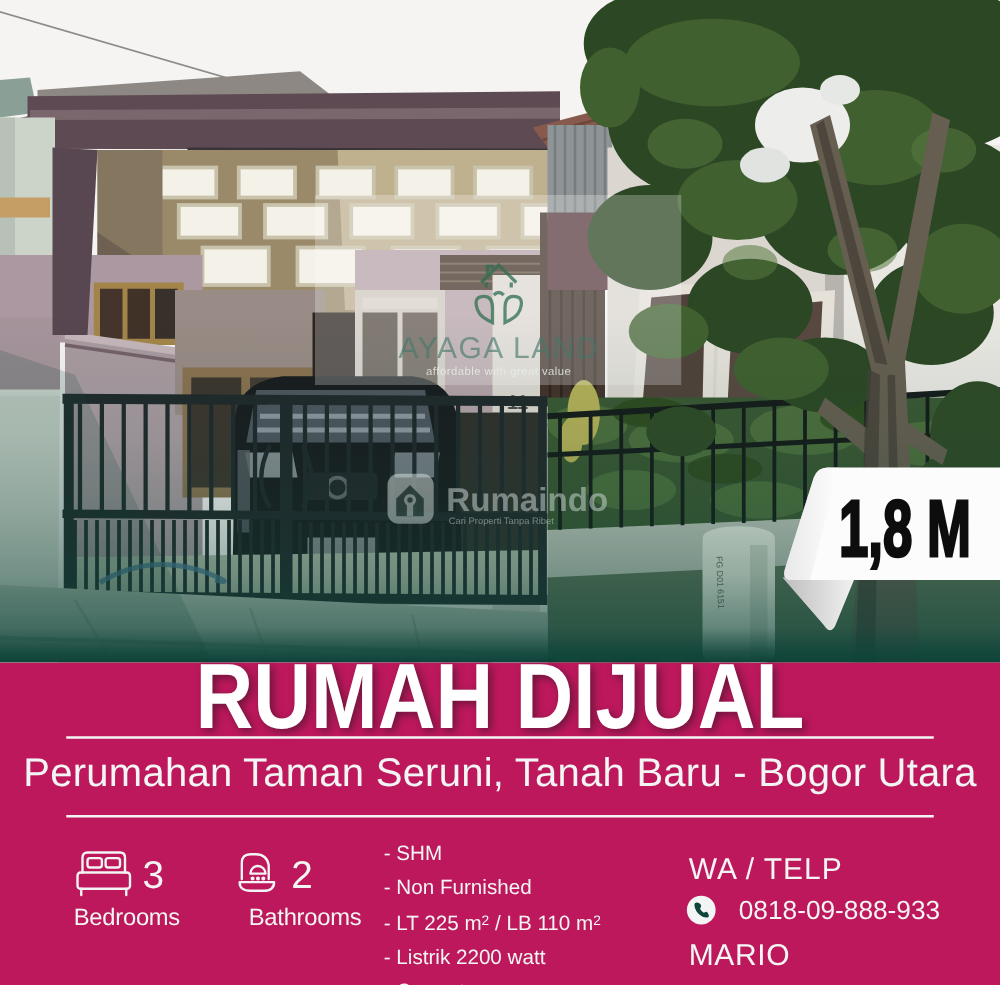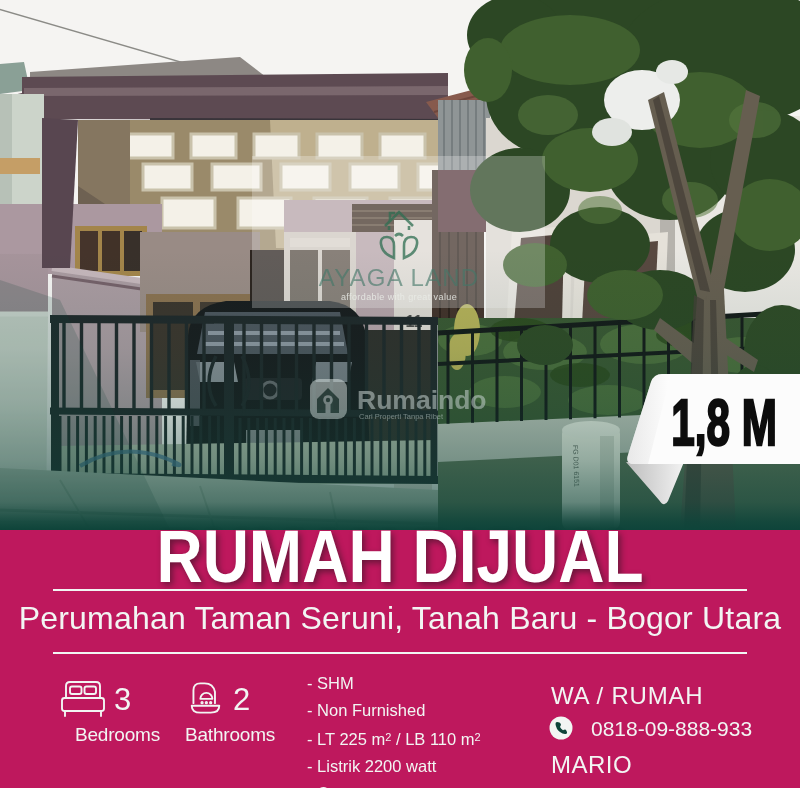--- a/index.html
+++ b/index.html
@@ -343,45 +343,45 @@
     <path d="M8 20 V8 Q8 4 12 4 H38 Q42 4 42 8 V20"></path>
     <rect x="12" y="8.5" width="11.5" height="7.5" rx="2"></rect>
     <rect x="26.5" y="8.5" width="11.5" height="7.5" rx="2"></rect>
     <rect x="4" y="20" width="42" height="13" rx="2.5"></rect>
     <path d="M7 33 V38 M43 33 V38"></path>
   </g>
 </svg>
 
 <div class="num" style="left:114px;top:682px;">3</div>
 
-<div class="cap" style="left:75px;top:724px;">Bedrooms</div>
+<div class="cap" style="left:59px;top:724px;">Bedrooms</div>
 
 <svg style="position:absolute;left:190px;top:678px;" width="31" height="40" viewBox="0 0 36 42">
   <g stroke="#f2f5f3" stroke-width="2.2" fill="none" stroke-linejoin="round" stroke-linecap="round">
     <path d="M4 27 V12 Q4 4 12 4 H17 Q27 4 29 14 V27"></path>
     <path d="M12 22 A7 7 0 0 1 26 22 Z"></path>
     <circle cx="14" cy="26.5" r="0.8" fill="#f2f5f3"></circle>
     <circle cx="19" cy="26.5" r="0.8" fill="#f2f5f3"></circle>
     <circle cx="24" cy="26.5" r="0.8" fill="#f2f5f3"></circle>
     <path d="M2 30 H34 Q34 38 24 38 H12 Q2 38 2 30 Z"></path>
   </g>
 </svg>
 
 <div class="num" style="left:233px;top:682px;">2</div>
 
-<div class="cap" style="left:185px;top:724px;">Bathrooms</div>
+<div class="cap" style="left:199px;top:724px;">Bathrooms</div>
 
 <div class="list">- SHM
 - Non Furnished
 - LT 225 m<sup>2</sup> / LB 110 m<sup>2</sup>
 - Listrik 2200 watt
 - Carport
 - Bebas Banjir</div>
 
-<div class="wa">WA / RUMAH</div>
+<div class="wa">WA / TELP</div>
 
 <svg style="position:absolute;left:549px;top:716px;" width="24" height="24" viewBox="0 0 24 24">
   <circle cx="12" cy="12" r="11.5" fill="#f2f5f3"></circle>
   <path d="M8 6 Q6.5 6 6.5 8 Q7 13 11 16 Q14 18.5 17 18 Q18.5 17.7 18 16 L17 14 Q16.5 13 15 13.7 L14 14.2 Q12 13 11 11 L11.7 9.5 Q12.3 8.5 11.5 7.5 L10.5 6.5 Q9.5 6 8 6 Z" fill="#0e443a"></path>
 </svg>
 
 <div class="phone">0818-09-888-933</div>
 
 <div class="mario">MARIO</div>
 

